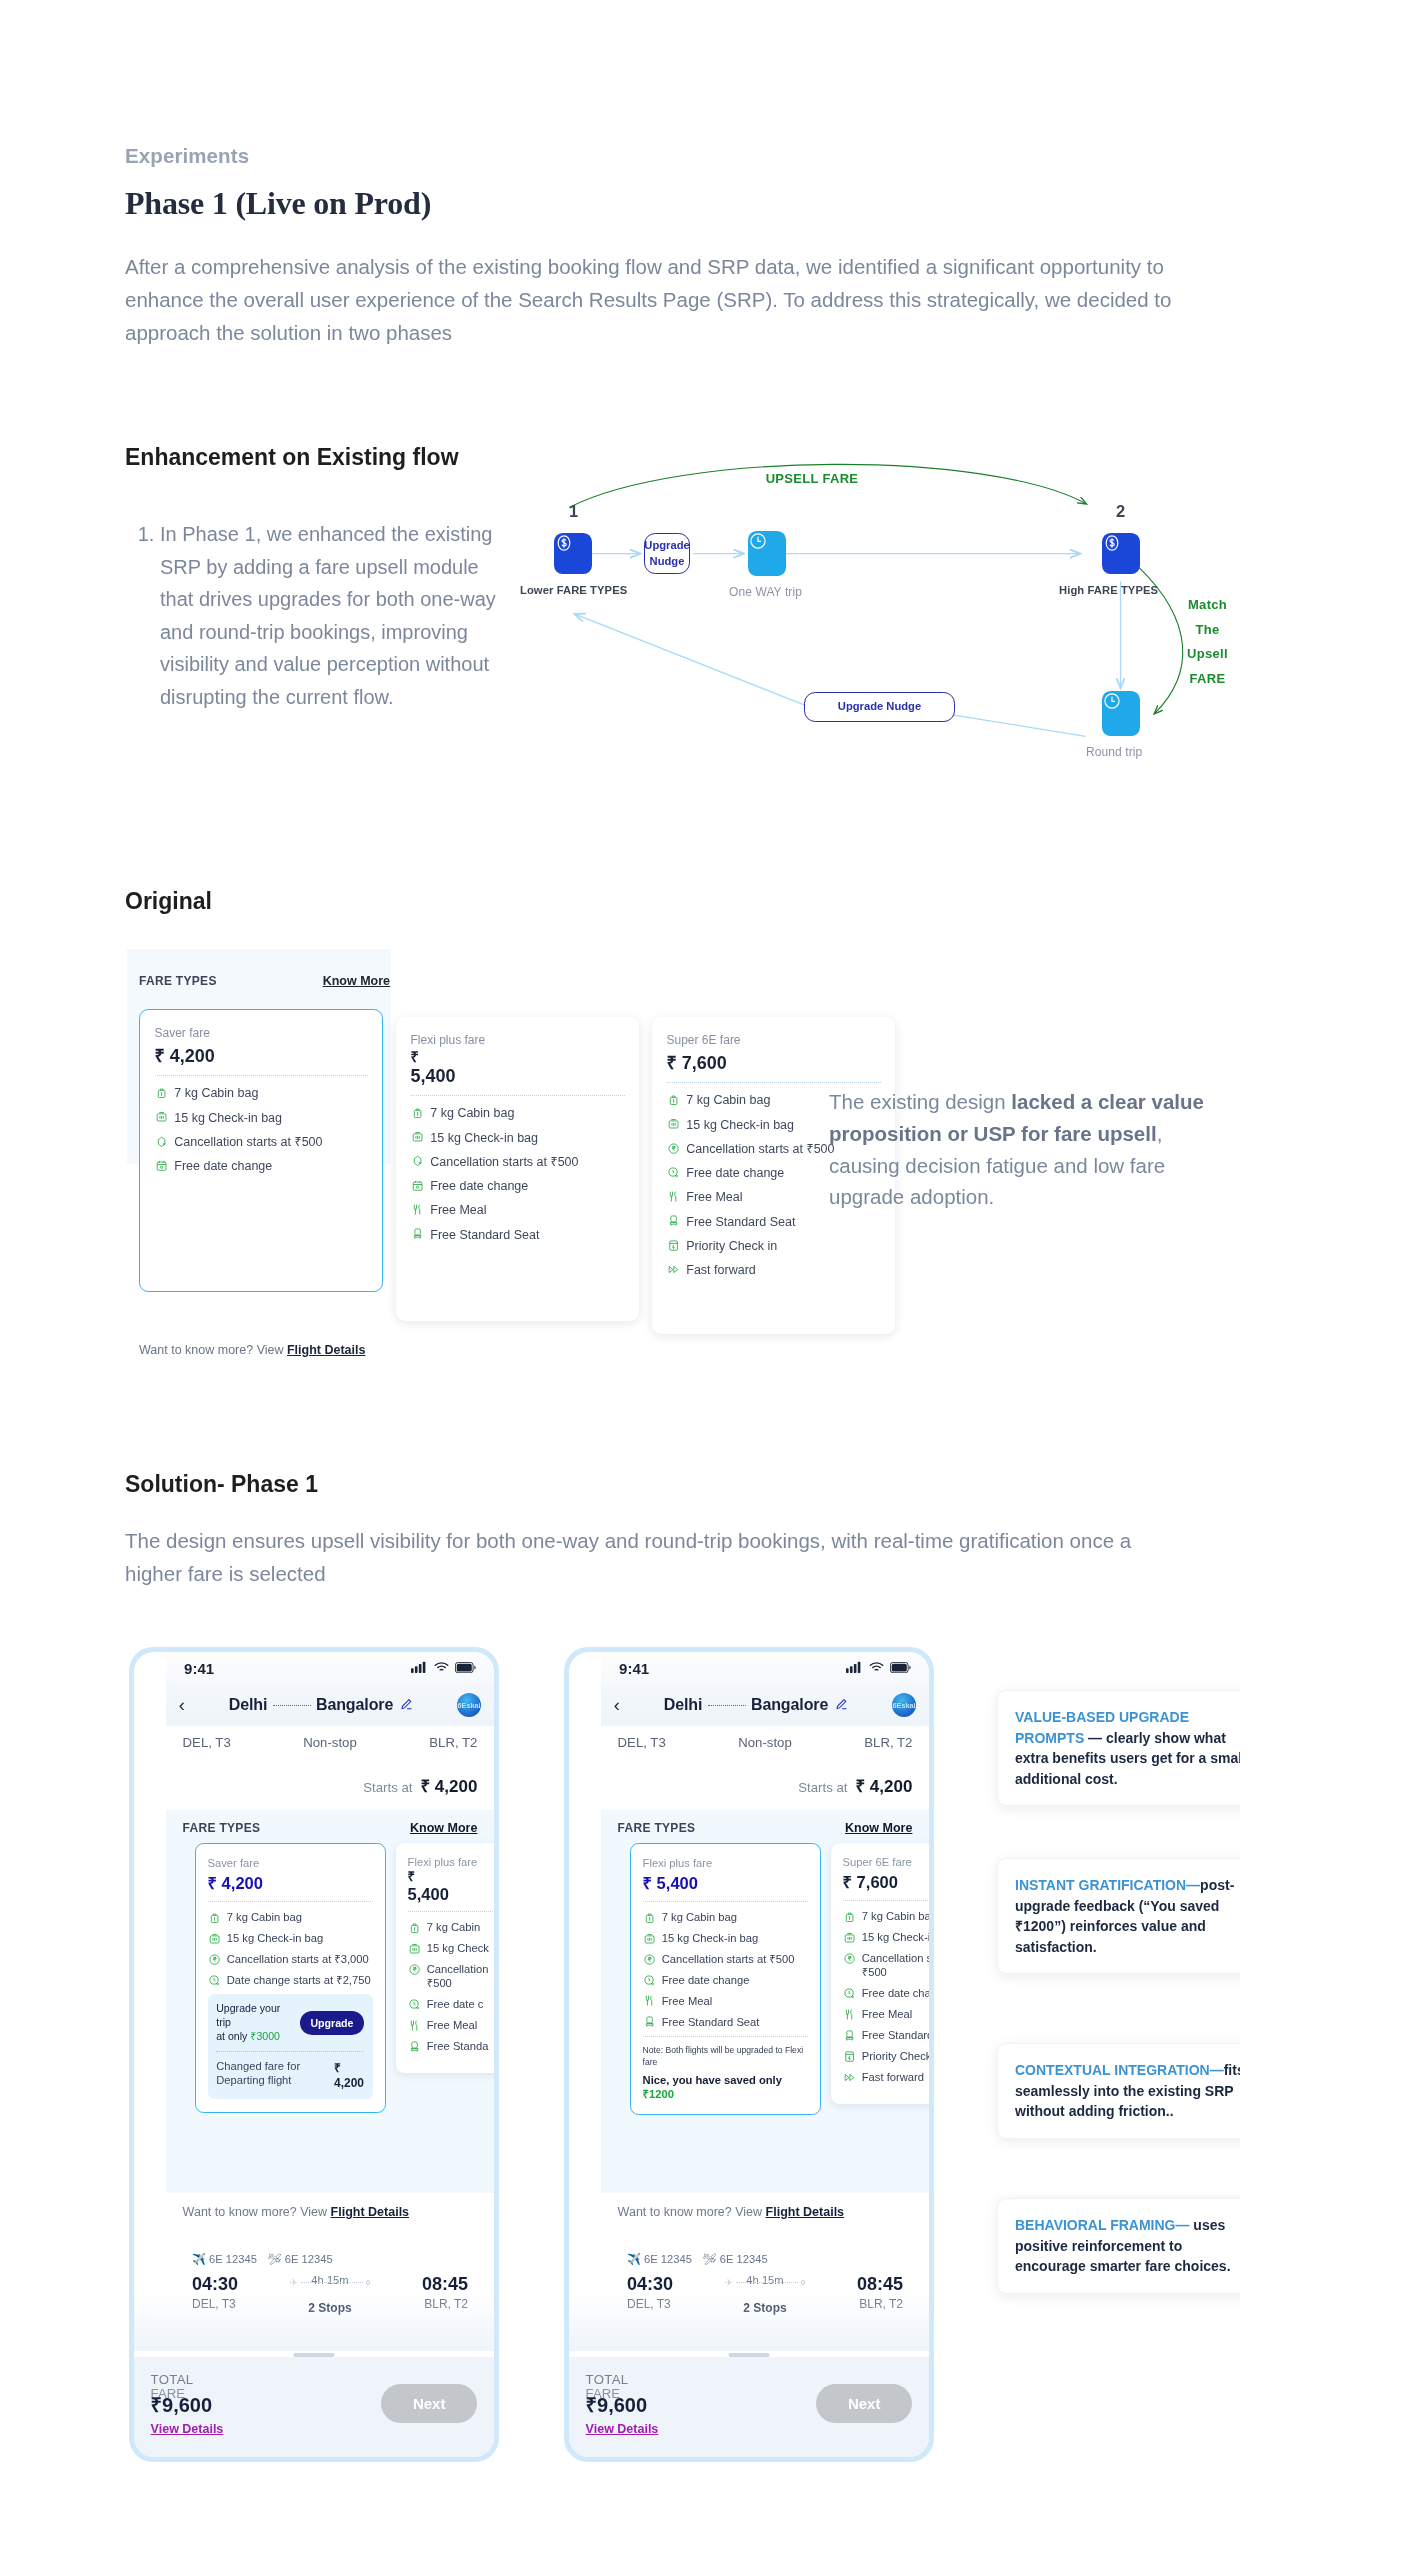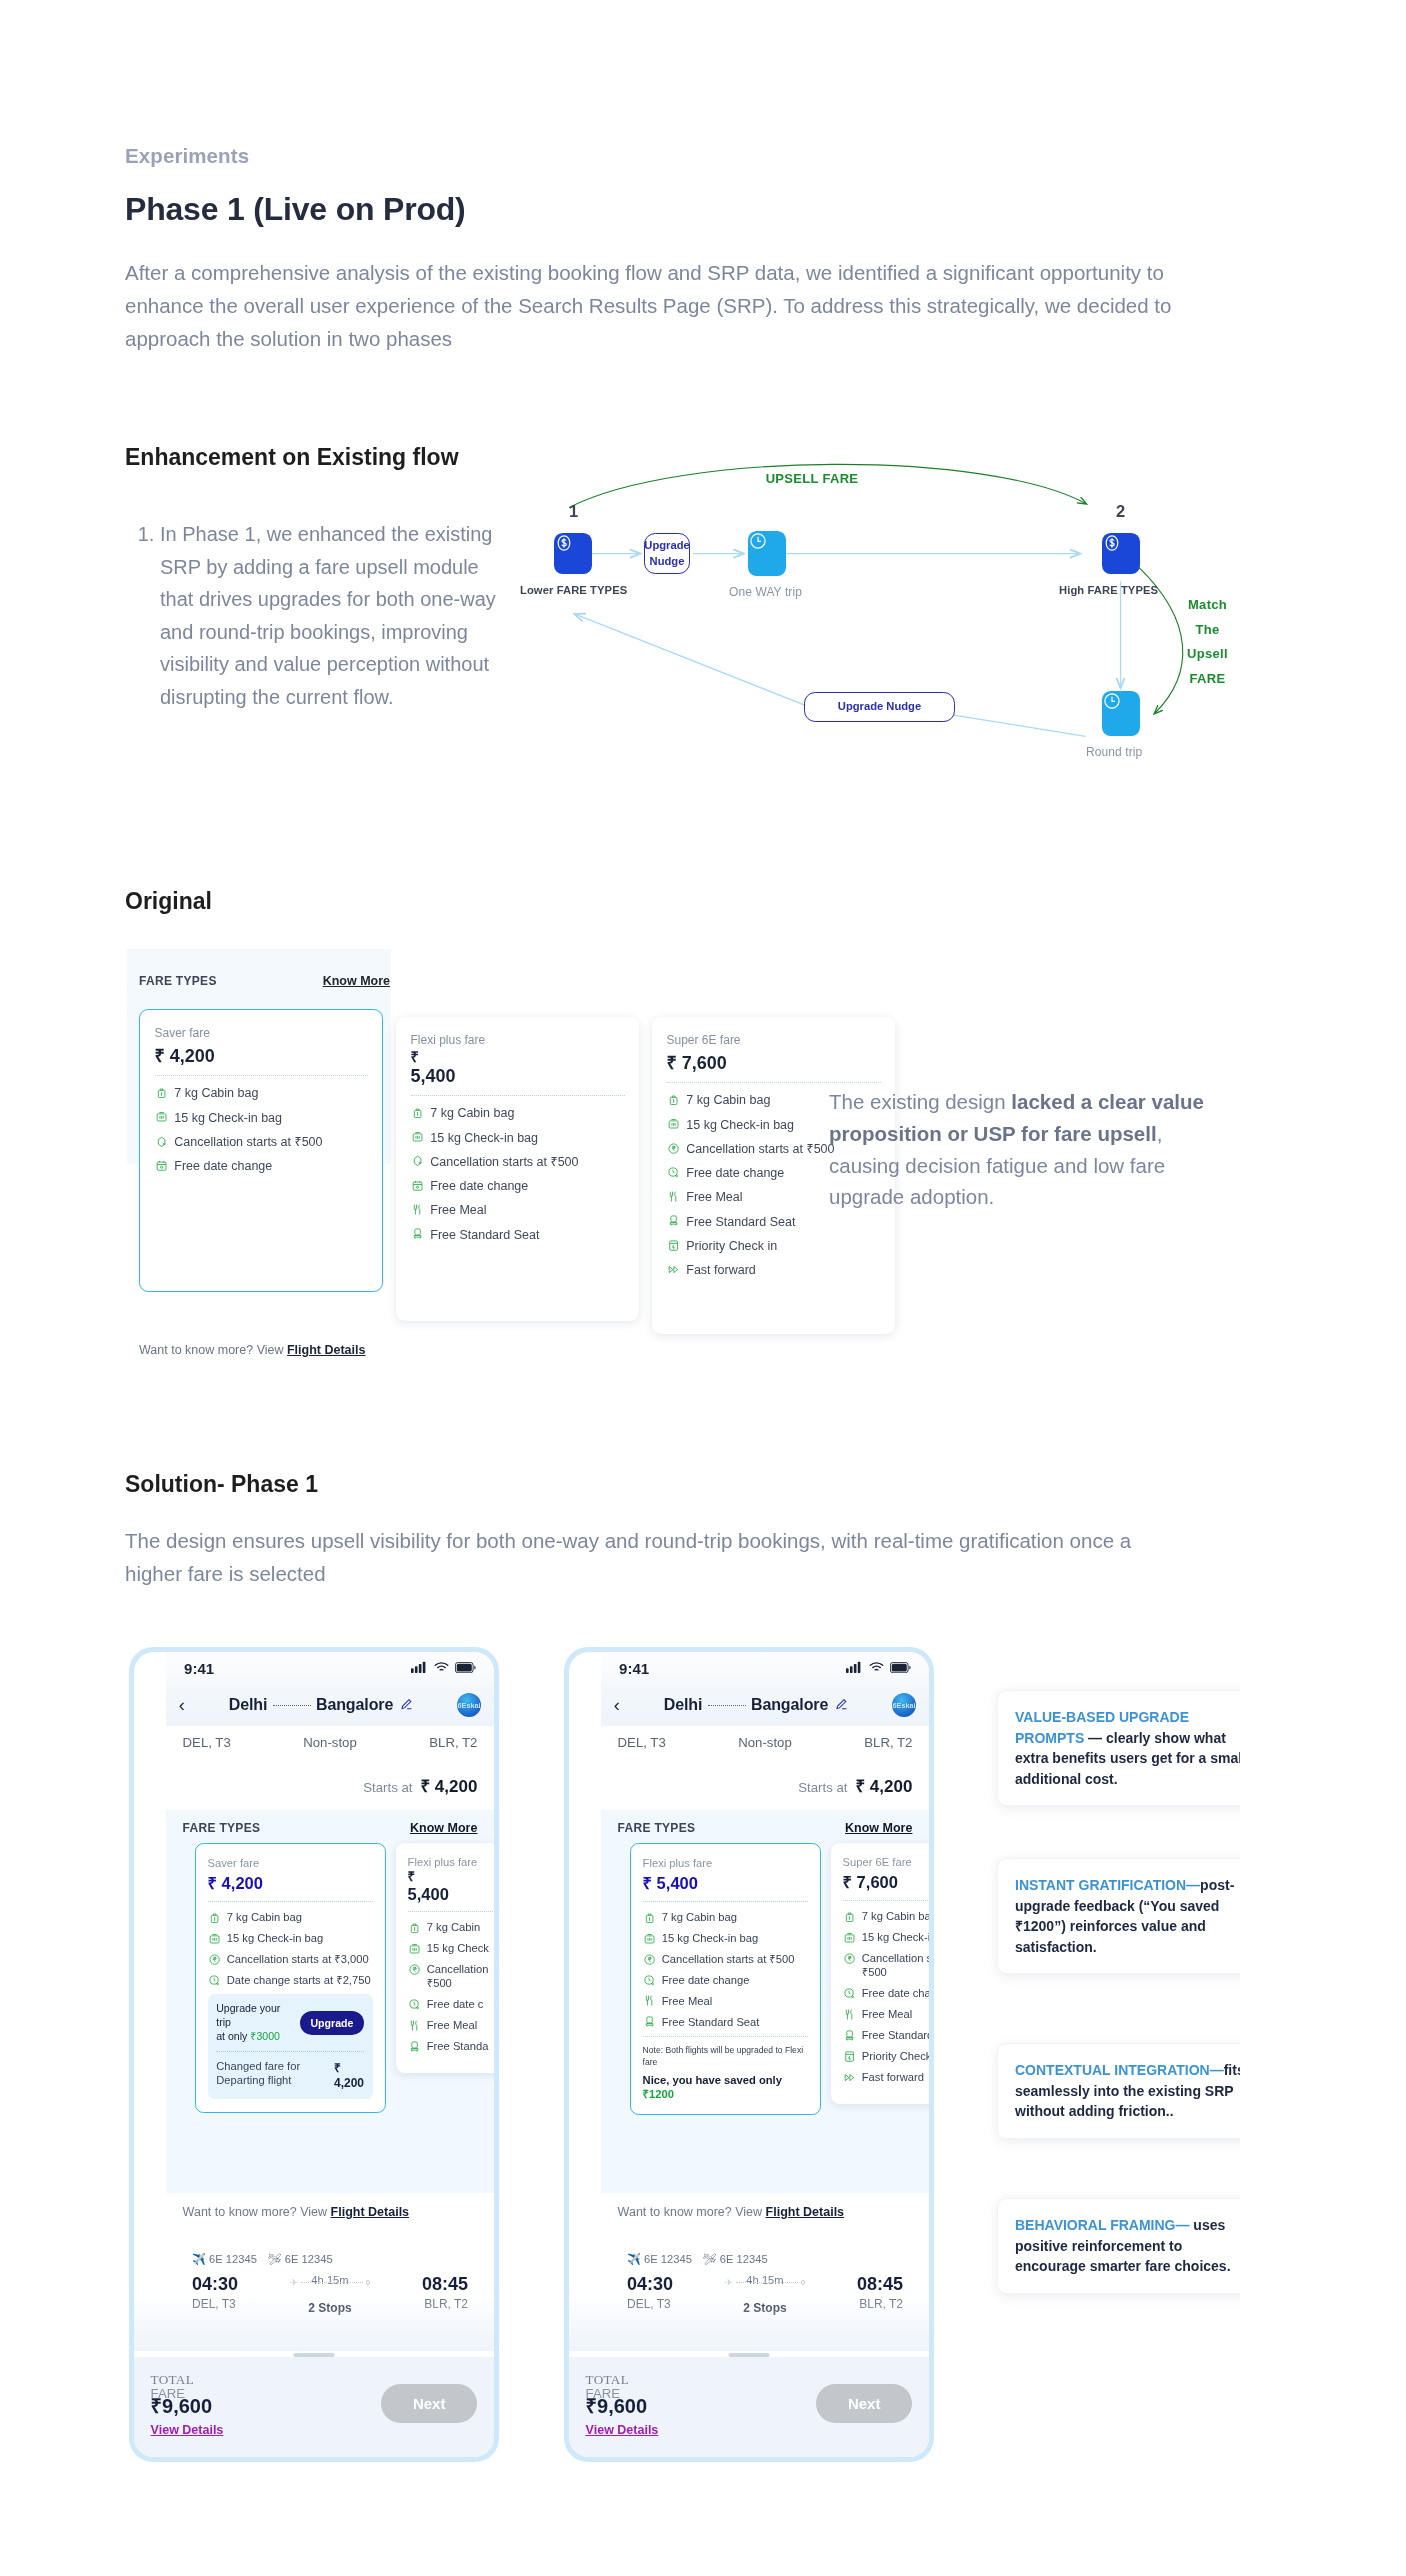--- a/index.html
+++ b/index.html
@@ -12,21 +12,21 @@
   .page { position: relative; width: 1240px; height: 2576px; overflow: hidden; }
 
   
   .eyebrow    { color: #9aa3b5; font-size: 20.5px; font-weight: 700; letter-spacing: 0.1px; }
   .h1         { color: #242c3e; font-size: 32px; font-weight: 800; letter-spacing: -0.2px; }
   .body-lg    { color: #7c879c; font-size: 20.5px; line-height: 1.6; font-weight: 500; }
   .h2b        { color: #1e1e1e; font-size: 23px; font-weight: 800; }
 
   
   .intro { position: absolute; left: 125px; top: 144px; width: 1122px; }
-  .intro .h1 { margin-top: 23px; }
+  .intro .h1 { margin-top: 17px; font-family: Liberation Serif, serif; }
   .intro .body-lg { margin-top: 29px; width: 1122px; }
 
   
   .enh-title { position: absolute; left: 125px; top: 444px; }
   .enh-list  { position: absolute; left: 132px; top: 518px; width: 376px; }
   .enh-list ol { margin-left: 28px; }
   .enh-list li { color: #7c879c; font-size: 20px; line-height: 1.63; font-weight: 500; }
 
   
   .flow { position: absolute; left: 528px; top: 456px; width: 759px; height: 343px; }
@@ -204,21 +204,21 @@
   .grabber {
     position: absolute; left: 50%; transform: translateX(-50%); bottom: 100px;
     width: 41px; height: 4.6px; border-radius: 2.6px; background: #cdd7e4;
   }
   .total-bar {
     position: absolute; left: 0; right: 0; bottom: 0; height: 100px;
     background: #eef4fa; padding: 14.5px 17px; display: flex;
     justify-content: space-between; align-items: flex-start;
   }
   .tb-l { position: relative; }
-  .tb-total { font-size: 13.2px; color: #77808f; font-weight: 500; letter-spacing: 0.3px; font-family: Liberation Serif, serif; }
+  .tb-total { font-size: 13.2px; color: #77808f; font-weight: 500; letter-spacing: 0.3px; }
   .tb-fare { position: absolute; left: 0; top: 14.5px; font-size: 13.2px; color: #8a93a2; font-weight: 500; }
   .tb-amt { font-size: 20px; font-weight: 800; color: #16203a; margin-top: 4px; position: relative; }
   .tb-view { font-size: 12.5px; color: #a21caf; font-weight: 700; text-decoration: underline; margin-top: 4px; }
   .next-btn {
     background: #c3c7cc; color: #fff; border-radius: 20px;
     padding: 11.2px 32px; font-size: 15px; font-weight: 600; margin-top: 12px;
   }
 
   
   .callout {

